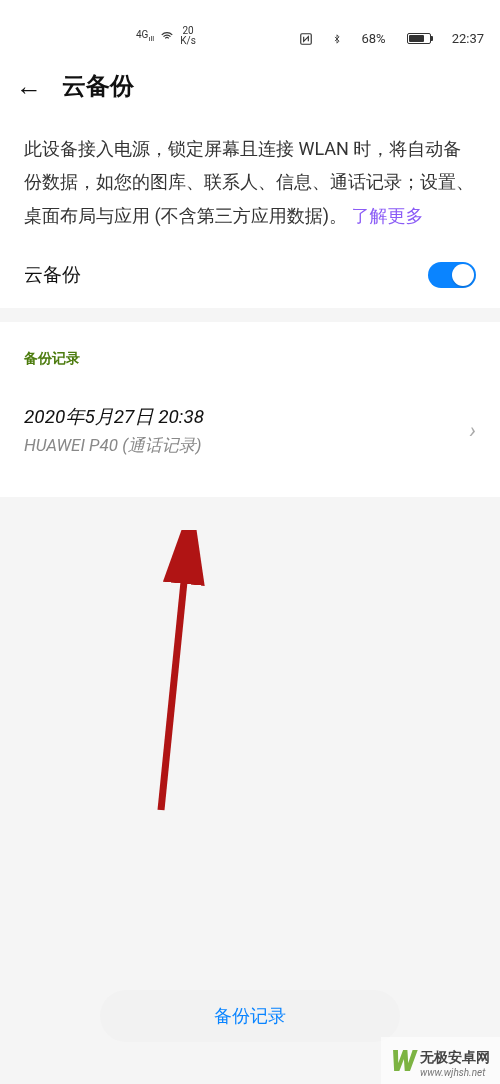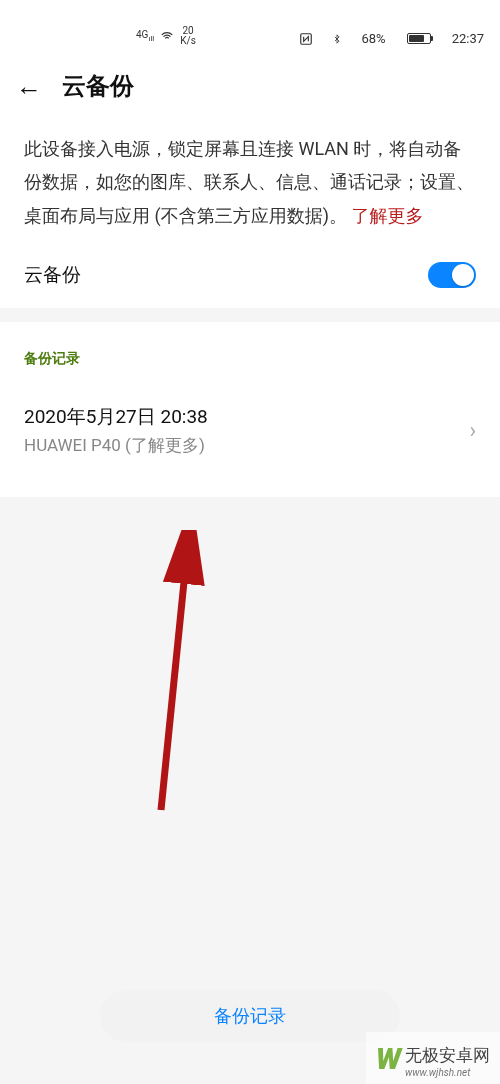--- a/index.html
+++ b/index.html
@@ -86,21 +86,21 @@
       font-weight: 600;
       color: #111;
     }
     .desc-block {
       padding: 10px 24px 20px;
       font-size: 18px;
       line-height: 1.85;
       color: #333;
     }
     .learn-more-link {
-      color: #b91c1c;
+      color: #8b5cf6;
       cursor: pointer;
     }
     .toggle-row {
       display: flex;
       align-items: center;
       justify-content: space-between;
       padding: 10px 24px 4px;
     }
     .toggle-label {
       font-size: 19px;
@@ -133,20 +133,21 @@
       font-size: 14px;
       font-weight: 600;
       color: #4d7c0f;
     }
     .record-item {
       display: flex;
       align-items: center;
       justify-content: space-between;
       margin-top: 36px;
       cursor: pointer;
+      font-style: italic;
     }
     .record-date {
       font-size: 19px;
       color: #111;
       margin-bottom: 4px;
     }
     .record-device {
       font-size: 17px;
       color: #888;
     }
@@ -178,23 +179,23 @@
       position: absolute;
       right: 0;
       bottom: 0;
       display: flex;
       align-items: center;
       gap: 6px;
       padding: 6px 10px;
       background: rgba(255,255,255,0.6);
     }
     .watermark-text {
-      font-size: 17px;
+      font-size: 14px;
       color: #444;
-      font-weight: 400;
+      font-weight: 700;
       margin-top: 6px;
     }
     .watermark-url {
       font-size: 10px;
       color: #777;
       font-style: italic;
     }
     .watermark-logo-w {
       font-size: 30px;
       font-weight: 900;
@@ -248,21 +249,21 @@
       <div class="toggle-thumb"></div>
     </div>
   </div>
 </div>
 
 <div class="section-records">
   <div class="records-title">备份记录</div>
   <div class="record-item">
     <div>
       <div class="record-date">2020年5月27日 20:38</div>
-      <div class="record-device">HUAWEI P40 (了解更多)</div>
+      <div class="record-device">HUAWEI P40 (通话记录)</div>
     </div>
     <span class="chevron">›</span>
   </div>
 </div>
 
 <svg class="arrow-annotation" width="80" height="290" viewBox="0 0 80 290">
   <defs>
     <marker id="ah" markerWidth="12" markerHeight="12" refX="6" refY="3" orient="auto">
       <polygon points="0 0, 12 3, 0 6" fill="#b01414"></polygon>
     </marker>

